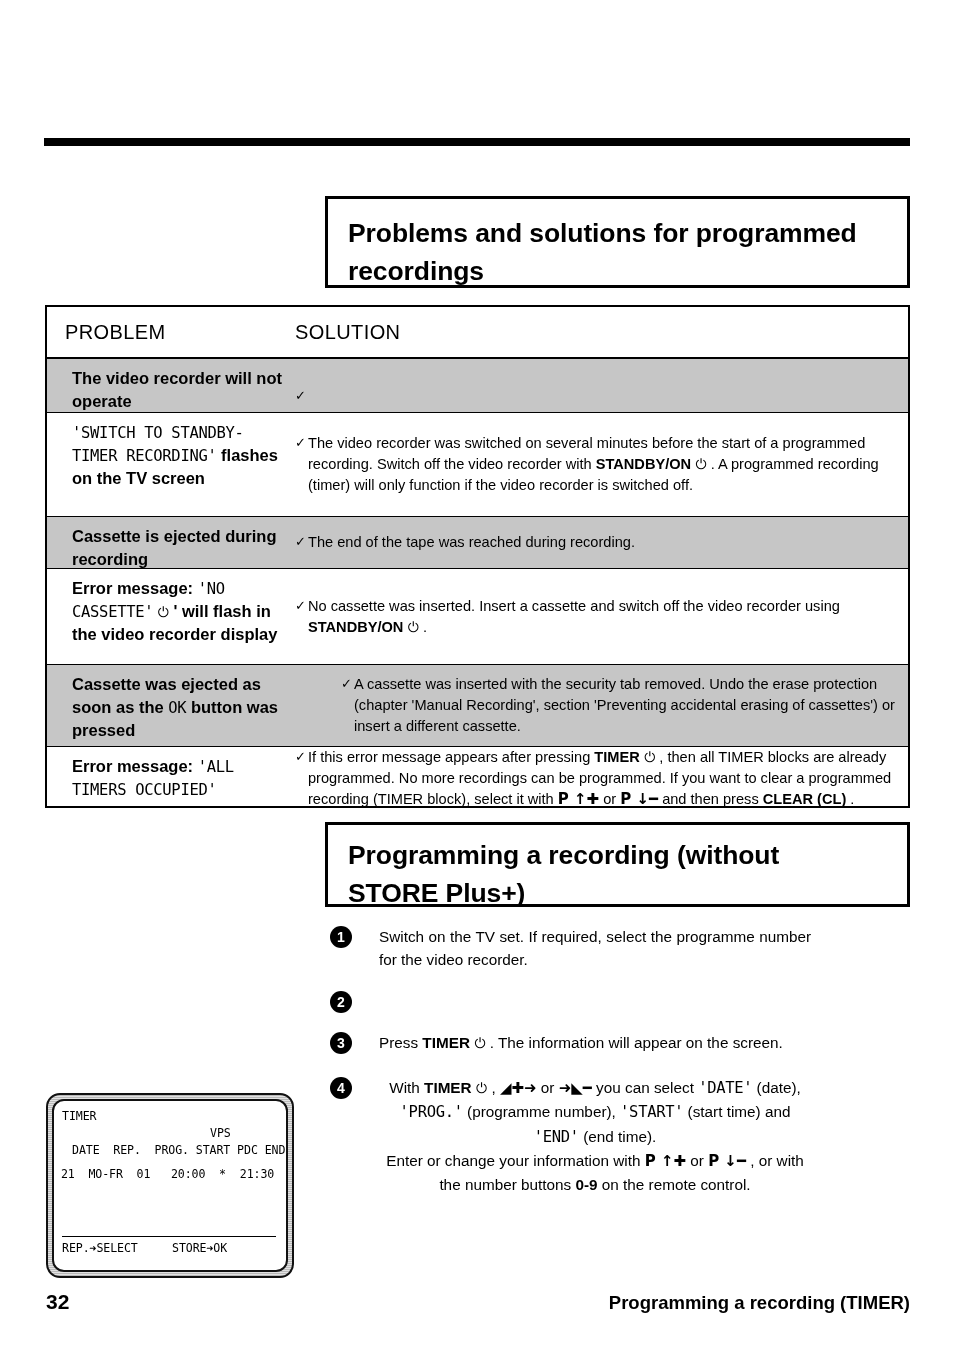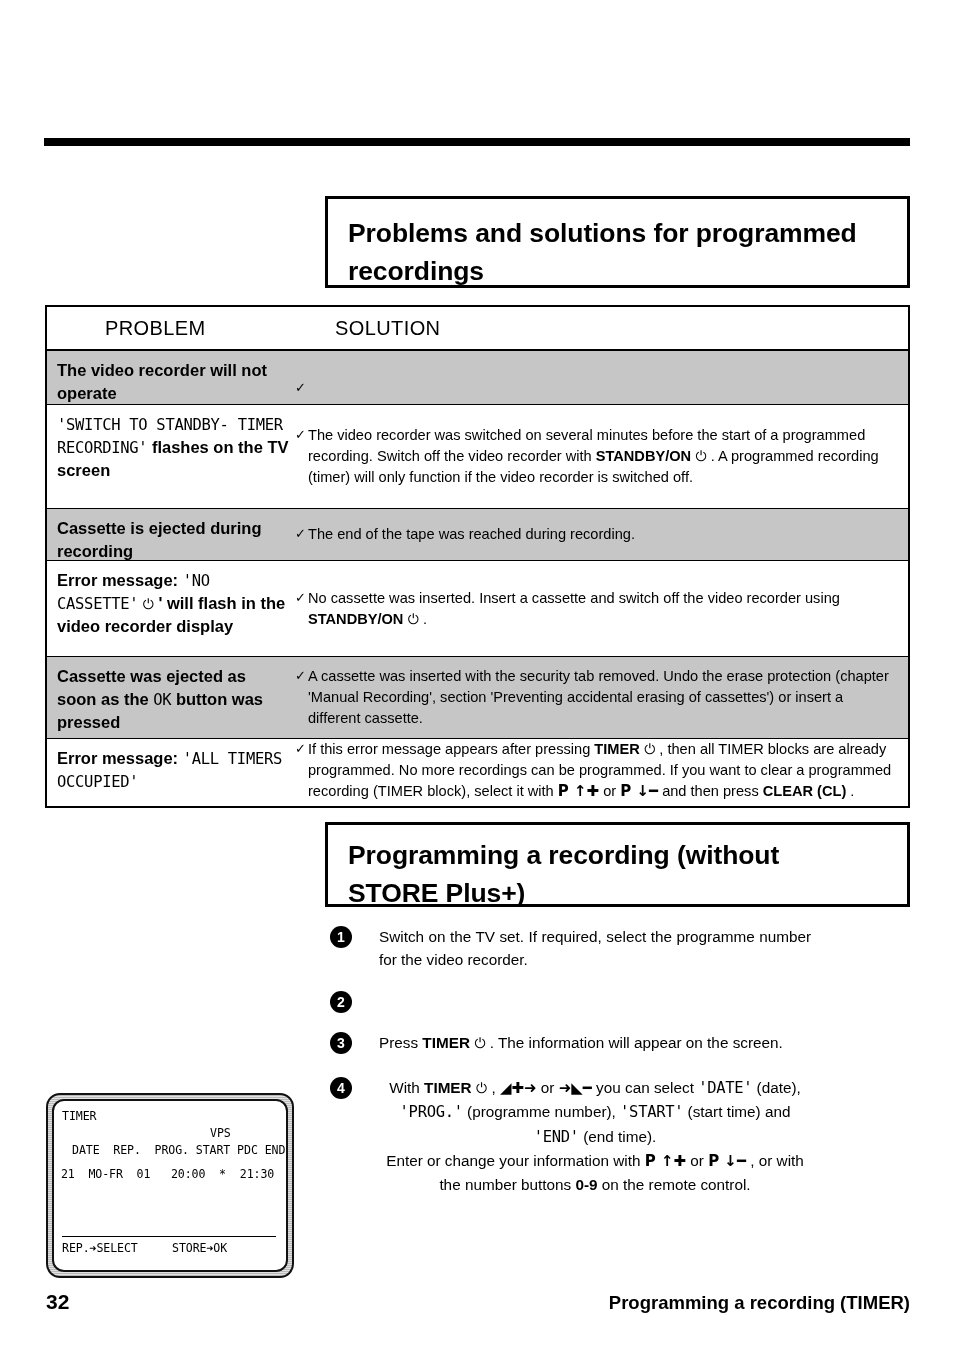--- a/index.html
+++ b/index.html
@@ -55,25 +55,24 @@
     left: 45px;
     top: 305px;
     width: 865px;
     height: 503px;
     border: 2px solid #000;
     box-sizing: border-box;
     background: #fff;
   }
   .tbl-header {
     display: flex;
-    height: 44px;
+    height: 52px;
     align-items: center;
     border-bottom: 2px solid #000;
     box-sizing: border-box;
-    padding-left: 40px;
   }
   .tbl-header .col-problem {
     width: 248px;
     padding-left: 18px;
     box-sizing: border-box;
     font-size: 20px;
     letter-spacing: 0.4px;
   }
   .tbl-header .col-solution {
     flex: 1;
@@ -85,21 +84,21 @@
     display: flex;
     box-sizing: border-box;
     border-bottom: 1.5px solid #000;
   }
   .row:last-child { border-bottom: none; }
   .row.shaded { background: #c6c6c6; }
 
   .cell-problem {
     width: 248px;
     box-sizing: border-box;
-    padding: 8px 6px 8px 10px;
+    padding: 8px 6px 8px 25px;
     font-size: 16.5px;
     font-weight: bold;
     line-height: 1.37;
   }
   .cell-solution {
     flex: 1;
     box-sizing: border-box;
     padding: 8px 9px 8px 0;
     display: flex;
     align-items: center;
@@ -127,21 +126,21 @@
     font-family: "DejaVu Sans", sans-serif;
     font-weight: normal;
     font-size: 14px;
   }
 
   
   #row-1 { height: 54px; }
   #row-2 { height: 104px; }
   #row-3 { height: 52px; }
   #row-4 { height: 96px; }
-  #row-5 { height: 82px; }
+  #row-5 { height: 82px; gap: 46px; }
   #row-6 { height: 63px; }
 
   
   .steps {
     position: absolute;
     left: 330px;
     top: 925px;
     width: 580px;
   }
   .step {

